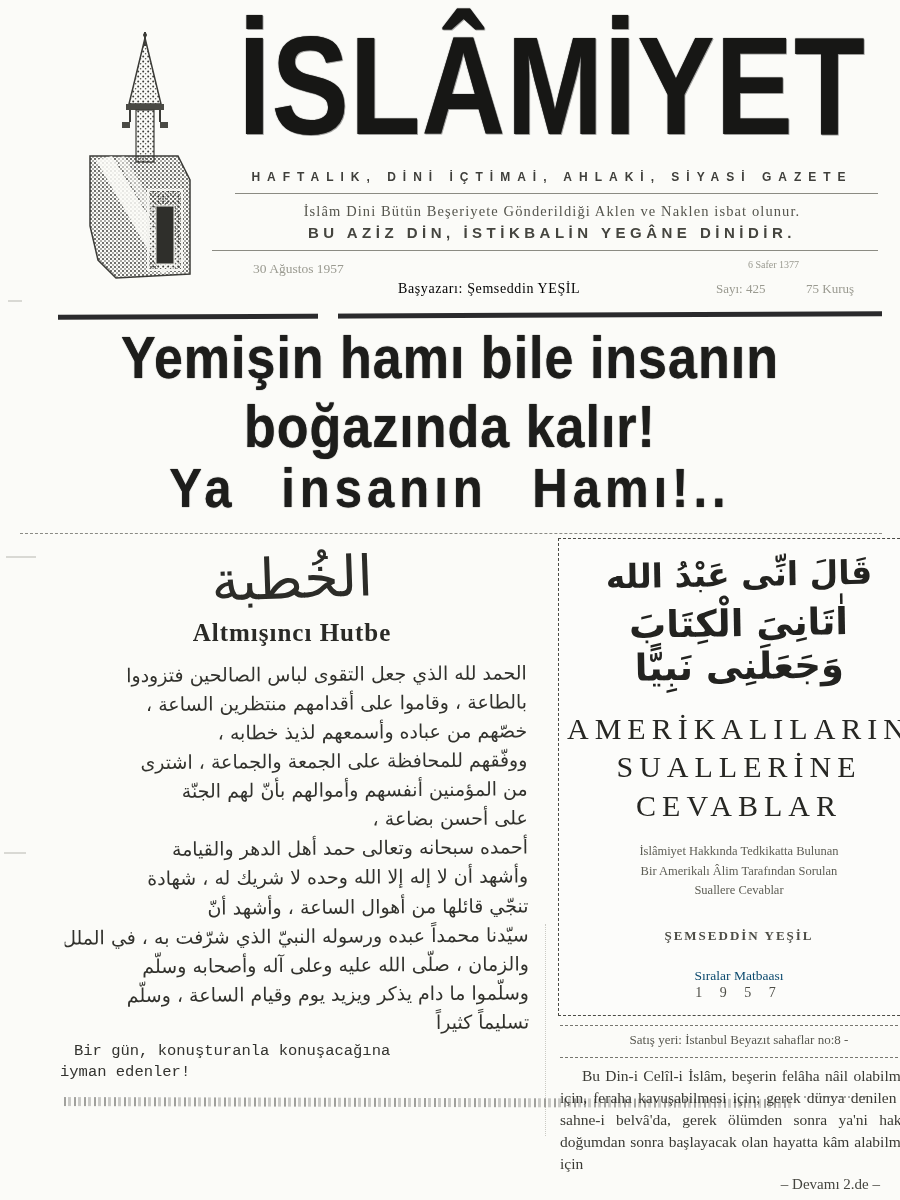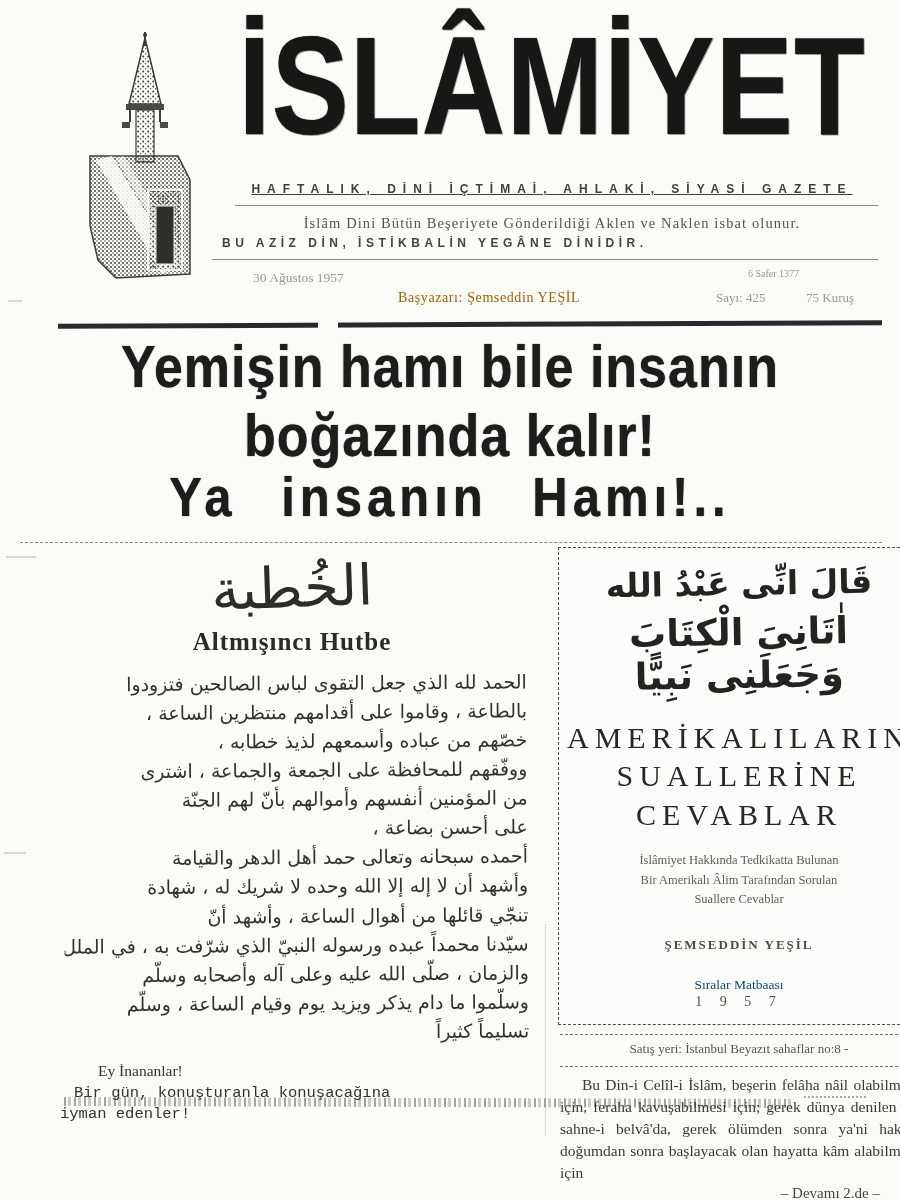--- a/index.html
+++ b/index.html
@@ -8,31 +8,31 @@
   
   .masthead{position:relative;padding-top:14px;}
   .logo-illustration{position:absolute;left:82px;top:30px;width:116px;height:252px;}
   .title-wrap{margin-left:222px;width:660px;height:148px;overflow:visible;}
   .paper-title{text-align:center;font-family:"Liberation Sans",sans-serif;font-weight:700;
         font-size:116px;line-height:1.05;color:#171715;letter-spacing:1px;
         transform:scaleY(1.2);transform-origin:top center;
         text-shadow:0 0 1px #2a2a2a, 1px 1px 0 rgba(30,30,30,.35);}
   .paper-subtitle{margin-left:222px;width:660px;text-align:center;
         font-family:"Liberation Sans",sans-serif;font-weight:700;font-size:12px;
-        letter-spacing:7px;color:#3f3f3b;margin-top:20px;text-decoration:underline;}
+        letter-spacing:7px;color:#3f3f3b;margin-top:8px;}
   .rule-thin{border:none;border-top:1px solid #77776e;margin:9px 22px 0 235px;opacity:.85;}
   .rule-thin.second{margin-left:212px;}
   .motto1{margin-left:222px;width:660px;text-align:center;font-size:14.5px;color:#55554d;
         letter-spacing:1.1px;margin-top:9px;}
-  .motto2{margin-left:222px;width:660px;text-align:left;font-family:"Liberation Sans",sans-serif;
-        font-weight:700;font-size:12px;letter-spacing:4.5px;color:#45453f;margin-top:4px;}
+  .motto2{margin-left:222px;width:660px;text-align:center;font-family:"Liberation Sans",sans-serif;
+        font-weight:700;font-size:15px;letter-spacing:4.5px;color:#45453f;margin-top:4px;}
   .date-row{position:relative;height:46px;margin-top:8px;color:#9a9a90;}
   .date-g{position:absolute;left:253px;top:2px;font-size:13.5px;}
   .date-h{position:absolute;left:748px;top:0;font-size:10px;}
-  .editor{position:absolute;left:398px;top:22px;font-size:14px;letter-spacing:.6px;color:#a16207;}
+  .editor{position:absolute;left:398px;top:22px;font-size:14px;letter-spacing:.6px;color:#000000;}
   .issue{position:absolute;left:716px;top:22px;font-size:13px;}
   .price{position:absolute;left:806px;top:22px;font-size:13px;}
   .rule-thick{height:5px;margin:8px 18px 0 58px;transform:rotate(-0.25deg);
         background:linear-gradient(90deg,#2a2a2c 0 31.5%,rgba(0,0,0,0) 31.5% 34%,#2a2a2c 34% 100%);}
   
   .headline1{text-align:center;font-family:"Liberation Sans",sans-serif;font-weight:700;
         font-size:52px;letter-spacing:1px;color:#1d1d1b;margin-top:14px;
         transform:scaleY(1.15);transform-origin:center;text-shadow:0 0 1px #222;}
   .headline2{text-align:center;font-family:"Liberation Sans",sans-serif;font-weight:700;
         font-size:49px;letter-spacing:5px;word-spacing:26px;color:#1d1d1b;margin-top:8px;
@@ -157,21 +157,20 @@
           <div class="arabic-line">من المؤمنين أنفسهم وأموالهم بأنّ لهم الجنّة</div>
           <div class="arabic-line">على أحسن بضاعة ،</div>
           <div class="arabic-line">أحمده سبحانه وتعالى حمد أهل الدهر والقيامة</div>
           <div class="arabic-line">وأشهد أن لا إله إلا الله وحده لا شريك له ، شهادة</div>
           <div class="arabic-line">تنجّي قائلها من أهوال الساعة ، وأشهد أنّ</div>
           <div class="arabic-line">سيّدنا محمداً عبده ورسوله النبيّ الذي شرّفت به ، في الملل</div>
           <div class="arabic-line">والزمان ، صلّى الله عليه وعلى آله وأصحابه وسلّم</div>
           <div class="arabic-line">وسلّموا ما دام يذكر ويزيد يوم وقيام الساعة ، وسلّم</div>
           <div class="arabic-line">تسليماً كثيراً</div>
         </div>
-      <div class="footer1">Ey İnananlar!</div>
       <div class="footer2">Bir gün, konuşturanla konuşacağına iyman edenler!</div>
     </div>
 
     <div class="col-right">
       <div class="answer-box">
         <div class="callig-r1">قَالَ انِّى عَبْدُ الله</div>
         <div class="callig-r2">اٰتَانِىَ الْكِتَابَ وَجَعَلَنِى نَبِيًّا</div>
         <div class="box-title">
           <div>AMERİKALILARIN</div>
           <div>SUALLERİNE</div>

